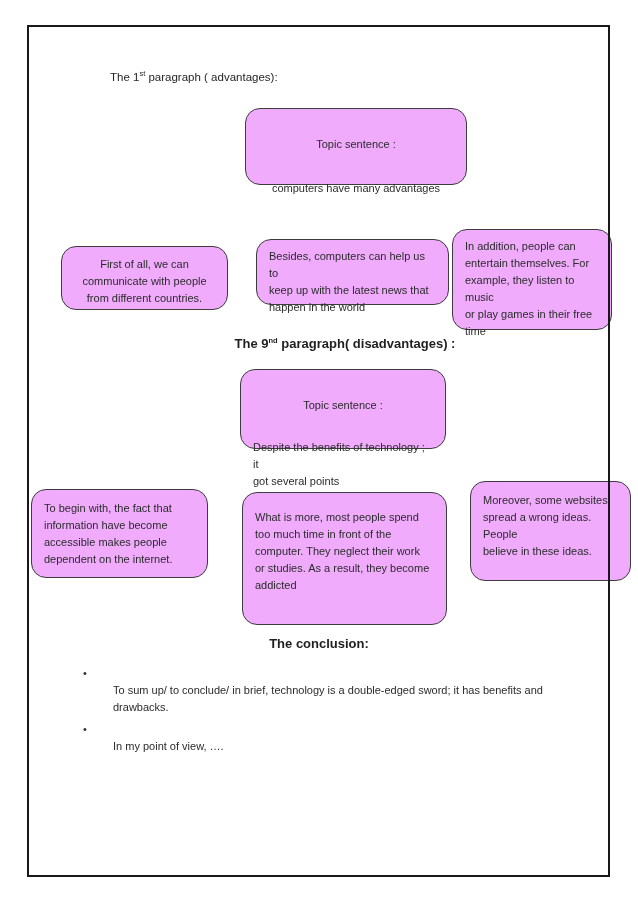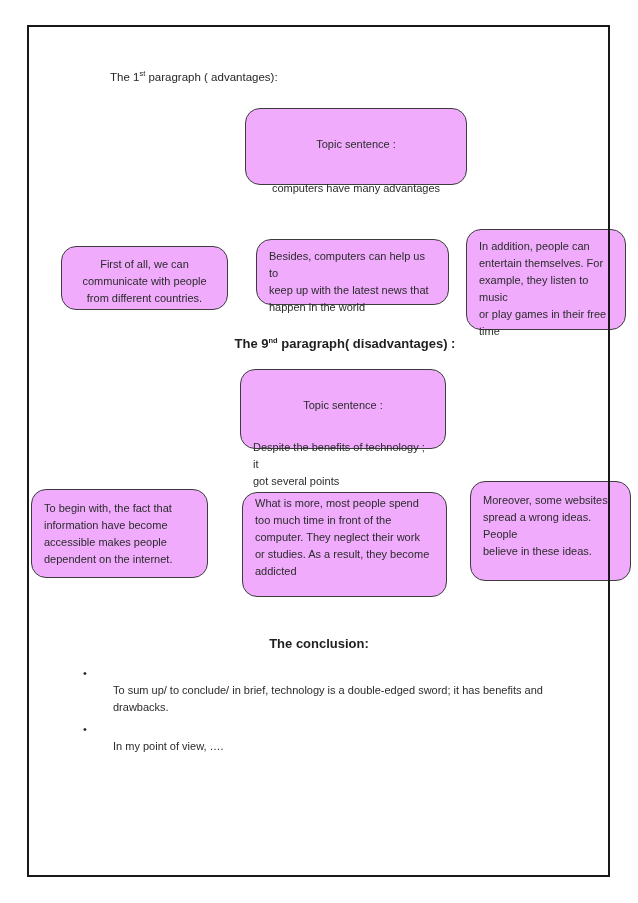--- a/index.html
+++ b/index.html
@@ -70,23 +70,23 @@
   .topic .t-label { text-align: center; white-space: pre-line; }
   .topic .t-text  { white-space: pre-line; }
   #topic1 { left: 245px; top: 108px; width: 222px; height: 77px; padding-top: 10px; }
   #topic1 .t-label { margin-bottom: 10px; }
   #topic1 .t-text  { text-align: center; }
   #topic2 { left: 240px; top: 369px; width: 206px; height: 80px; padding-top: 10px; }
   #topic2 .t-label { margin-bottom: 8px; }
   #topic2 .t-text  { text-align: left; }
   #box-a { left: 61px;  top: 246px; width: 167px; height: 64px; padding-top: 9px; text-align: center; }
   #box-b { left: 256px; top: 239px; width: 193px; height: 66px; }
-  #box-c { left: 466px; top: 229px; width: 160px; height: 101px; }
+  #box-c { left: 452px; top: 229px; width: 160px; height: 101px; }
   #box-d { left: 31px;  top: 489px; width: 177px; height: 89px; padding-top: 10px; }
-  #box-e { left: 242px; top: 492px; width: 205px; height: 105px; padding-top: 2px; }
+  #box-e { left: 242px; top: 492px; width: 205px; height: 133px; padding-top: 16px; }
   #box-f { left: 470px; top: 481px; width: 161px; height: 100px; padding-top: 10px; }
   .bullets {
     position: absolute;
     left: 83px; top: 665px;
     width: 472px;
     font-size: 11px;
     line-height: 17px;
     z-index: 2;
   }
   .bullet-row { position: relative; padding-left: 30px; margin-bottom: 5px; white-space: pre-line; }

